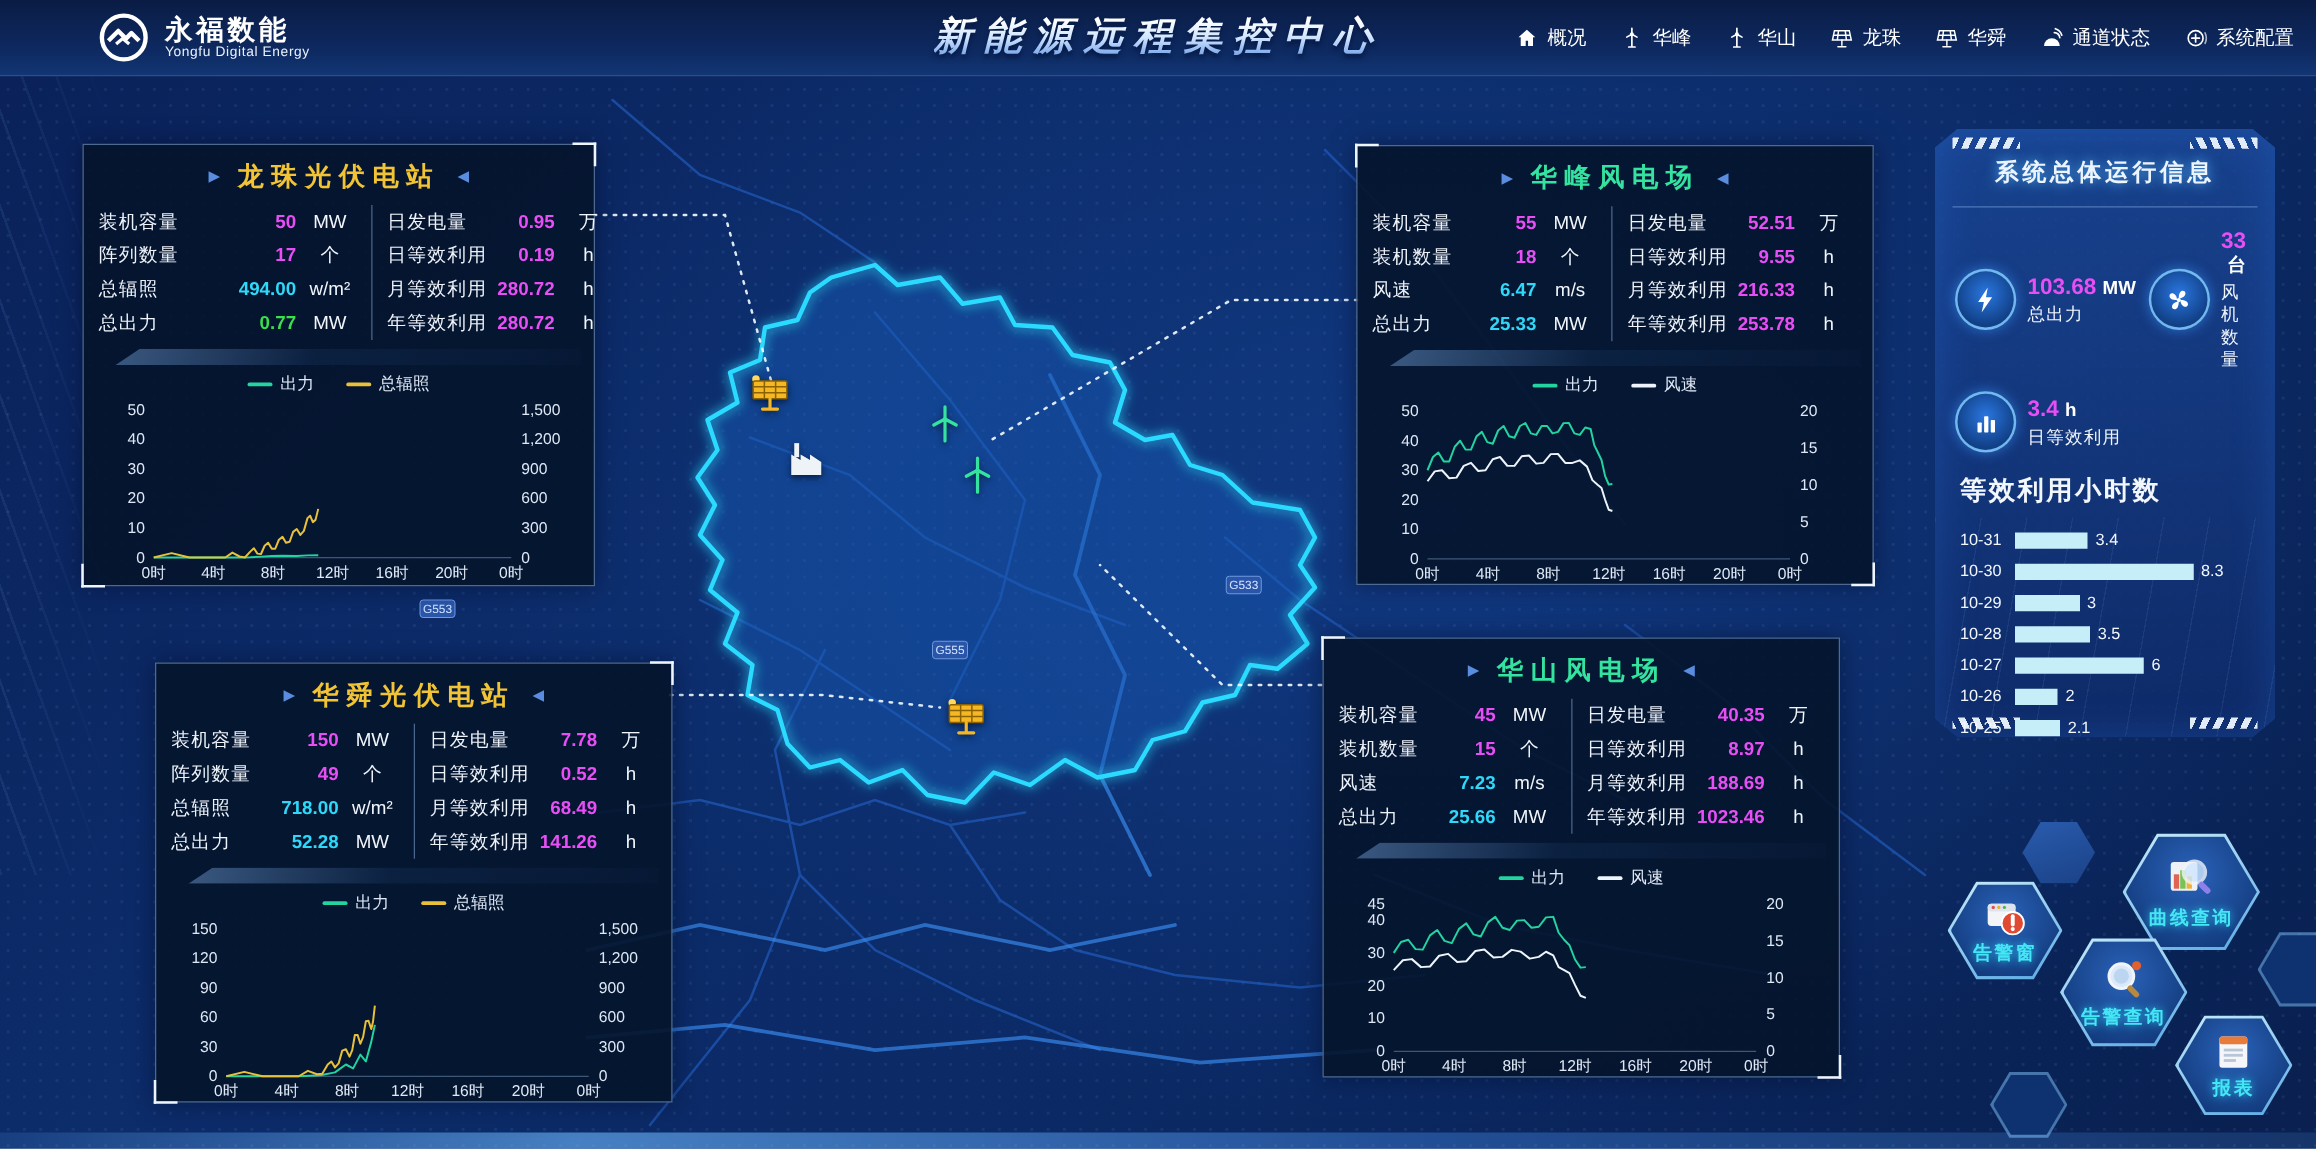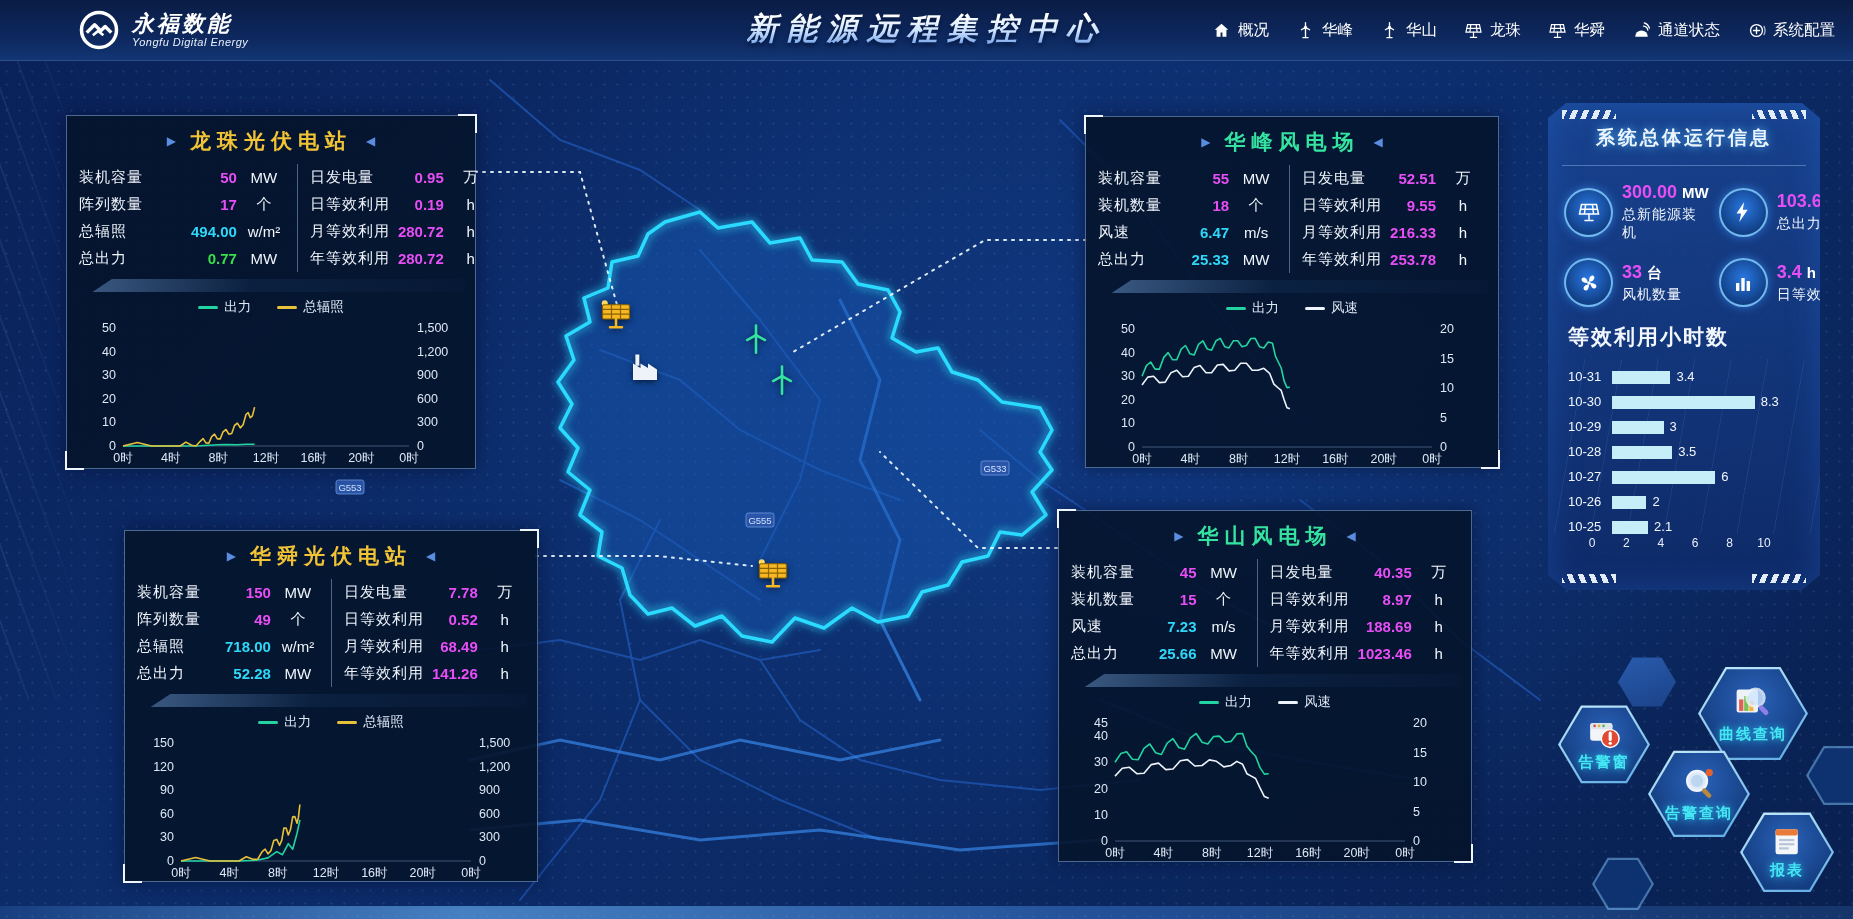--- a/index.html
+++ b/index.html
@@ -18,21 +18,21 @@
     background:repeating-linear-gradient(70deg, rgba(130,185,255,.10) 0 2px, transparent 2px 26px);
     -webkit-mask-image:linear-gradient(90deg,#000,transparent);mask-image:linear-gradient(90deg,#000,transparent);}
   .bottom-band{position:absolute;left:0;bottom:0;width:100%;height:13px;pointer-events:none;
     background:linear-gradient(90deg, rgba(90,170,255,.15), rgba(110,185,255,.6) 25%, rgba(70,140,235,.4) 60%, rgba(90,170,255,.15));}
 
   
   .header{position:absolute;top:0;left:0;width:100%;height:60px;z-index:5;
     background:linear-gradient(180deg,#0a1c44 0%,#0e2a62 70%,#123674 100%);
     border-bottom:1px solid rgba(90,140,220,.45);
     display:flex;align-items:center;}
-  .logo{display:flex;align-items:center;gap:12px;margin-left:78px;font-style:italic;}
+  .logo{display:flex;align-items:center;gap:12px;margin-left:78px;}
   .logo-mark{width:42px;height:42px;}
   .logo-text .cn{font-size:22px;font-weight:bold;letter-spacing:3px;color:#fff;line-height:1.1;}
   .logo-text .en{font-size:11px;color:#e8f0fa;letter-spacing:.5px;}
   .app-title{position:absolute;left:0;right:0;top:8px;text-align:center;pointer-events:none;}
   .app-title span{
     font-size:31px;font-weight:900;font-style:italic;letter-spacing:9px;
     background:linear-gradient(180deg,#ffffff 15%,#cfe4ff 55%,#6f9fe8 100%);
     -webkit-background-clip:text;background-clip:text;color:transparent;
     filter:drop-shadow(0 3px 2px rgba(2,20,60,.85));}
   .nav{position:absolute;right:18px;top:0;height:60px;display:flex;align-items:center;gap:27px;}
@@ -649,35 +649,20 @@
   <div class="stripes tl"></div>
   <div class="stripes tr"></div>
   <div class="stripes bl"></div>
   <div class="stripes br"></div>
   <div class="sb-title">系统总体运行信息</div>
   <div class="sb-divider"></div>
   <div class="tiles">
       <div class="tile">
         <span class="tile-icon">
           <svg viewBox="0 0 24 24">
-            <g stroke="currentColor" stroke-width="1.5" fill="none">
-              <path d="M4.5 4.5h15l2 9.5H2.5z"></path>
-              <path d="M8.6 4.5 7.4 14M15.4 4.5l1.2 9.5M3.4 9.2h17.2"></path>
-              <path d="M12 14v5.3M8 20.6h8" stroke-linecap="round"></path>
-            </g>
-          </svg>
-        </span>
-        <div>
-          <div><span class="tile-val">300.00</span><span class="tile-unit">MW</span></div>
-          <div class="tile-label">总新能源装机</div>
-        </div>
-      </div>
-      <div class="tile">
-        <span class="tile-icon">
-          <svg viewBox="0 0 24 24">
             <path d="M13.2 2 5.5 13.5h4.6L8.3 22l8.4-12.3h-4.9z" fill="currentColor"></path>
           </svg>
         </span>
         <div>
           <div><span class="tile-val">103.68</span><span class="tile-unit">MW</span></div>
           <div class="tile-label">总出力</div>
         </div>
       </div>
       <div class="tile">
         <span class="tile-icon">

